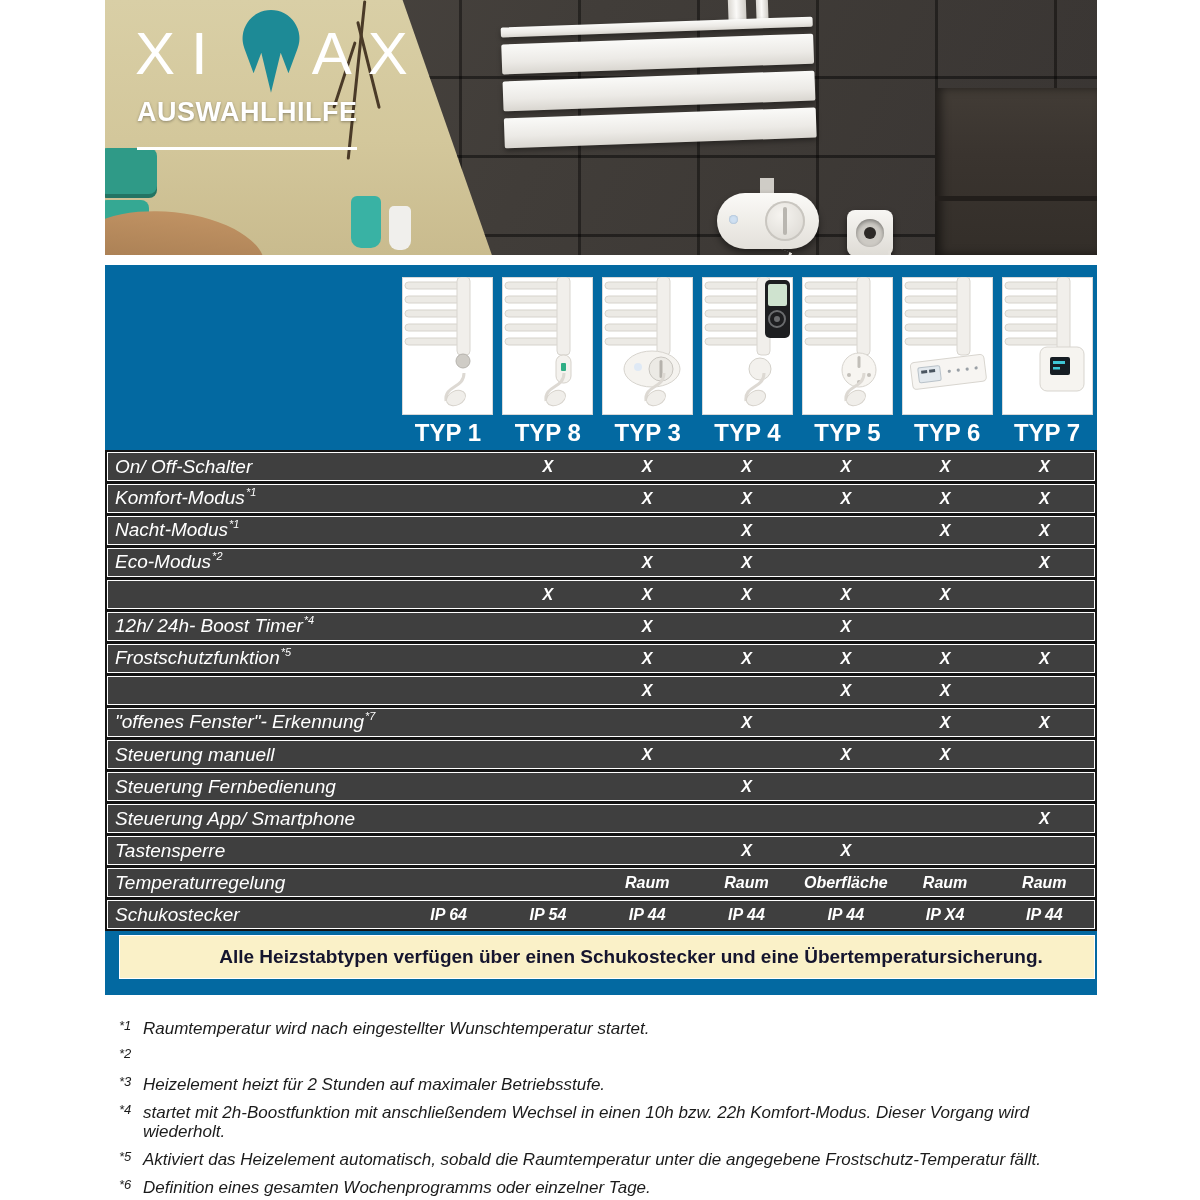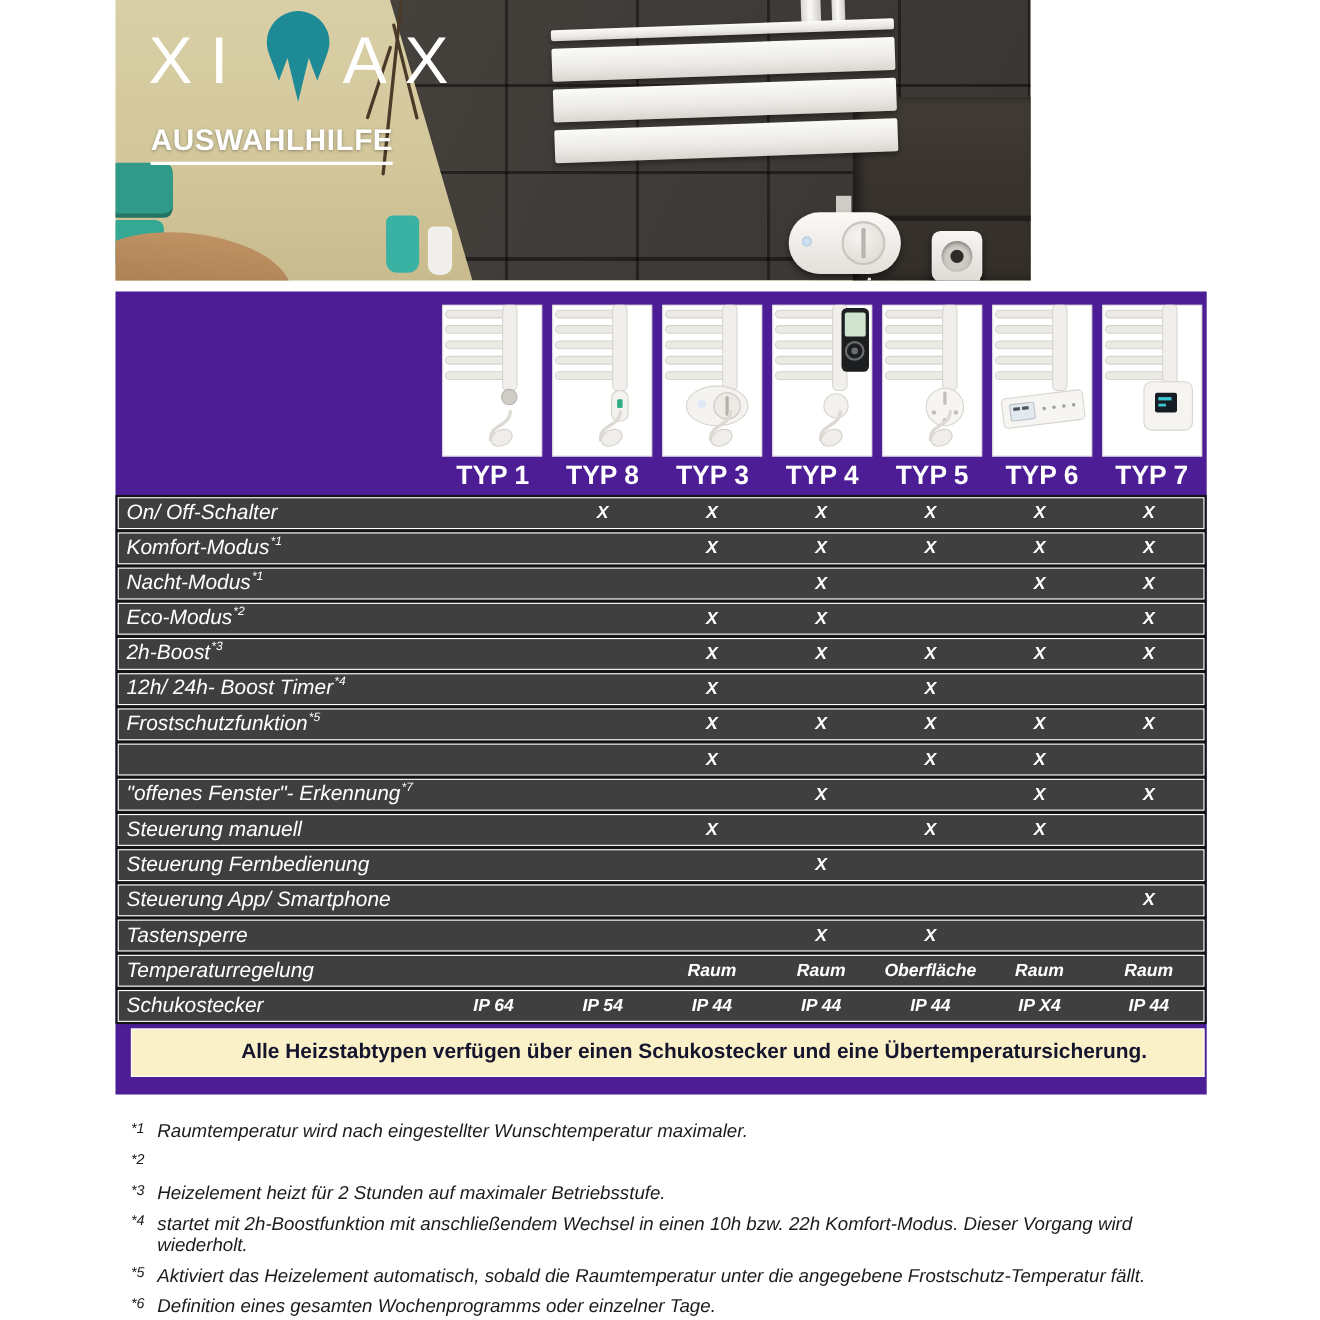--- a/index.html
+++ b/index.html
@@ -1,20 +1,20 @@
 <!DOCTYPE html>
 <html><head>
 <meta charset="utf-8">
 <style>
   html,body{margin:0;padding:0;background:#ffffff;}
   body{width:1200px;height:1200px;position:relative;font-family:"Liberation Sans",sans-serif;-webkit-font-smoothing:antialiased;}
   .page{position:absolute;left:105px;top:0;width:992px;}
 
   
-  .hero{position:relative;width:832px;height:255px;overflow:hidden;background:linear-gradient(180deg,#d9cfa6 0%,#d3c79b 55%,#c9bb8e 100%);}
+  .hero{position:relative;width:992px;height:255px;overflow:hidden;background:linear-gradient(180deg,#d9cfa6 0%,#d3c79b 55%,#c9bb8e 100%);}
   .stone-wall{position:absolute;top:0;right:0;width:100%;height:100%;
     clip-path:polygon(30% 0,100% 0,100% 100%,39% 100%);
     background:
       repeating-linear-gradient(to bottom, rgba(0,0,0,0) 0 76px, rgba(0,0,0,.45) 76px 79px),
       repeating-linear-gradient(to right, rgba(255,255,255,.03) 0 116px, rgba(0,0,0,.35) 116px 119px),
       linear-gradient(115deg,#45403b 0%,#3b3733 45%,#332f2c 100%);}
   .cabinet{position:absolute;right:0;top:88px;width:162px;height:167px;background:linear-gradient(180deg,#423c36 0%,#3a342f 40%,#332e29 100%);box-shadow:inset 6px 0 10px rgba(0,0,0,.5);}
   .cabinet-gap{position:absolute;left:0;top:108px;width:100%;height:5px;background:#221e1b;}
   .radiator{position:absolute;left:398px;top:22px;width:312px;height:140px;transform:rotate(-2deg);}
   .slat{position:relative;height:30px;margin-bottom:7px;border-radius:2px;background:linear-gradient(180deg,#fafaf8 0%,#eceae6 60%,#d9d6d0 100%);box-shadow:0 3px 5px rgba(0,0,0,.35);}
@@ -38,25 +38,25 @@
   .branch{position:absolute;background:#4a3a27;width:3px;border-radius:2px;}
   .b1{left:250px;top:0;height:160px;transform:rotate(6deg);}
   .b2{left:262px;top:20px;height:90px;transform:rotate(-14deg);}
   .b3{left:238px;top:40px;height:70px;transform:rotate(18deg);}
   .vase{position:absolute;left:246px;top:196px;width:30px;height:52px;border-radius:6px 6px 10px 10px;background:#39b2a4;}
   .vase2{position:absolute;left:284px;top:206px;width:22px;height:44px;border-radius:5px 5px 9px 9px;background:#f0efec;}
 
   .logo{position:absolute;left:30px;top:10px;display:flex;align-items:center;gap:14px;}
   .logo .lt{color:#ffffff;font-size:60px;font-weight:400;letter-spacing:16px;line-height:84px;}
   .logo .lt.right{margin-left:-6px;}
-  .hero-kicker{position:absolute;left:32px;top:112px;color:#fff;font-size:27px;font-weight:700;letter-spacing:.5px;border-bottom:3px solid #fff;padding-bottom:4px;text-shadow:0 1px 3px rgba(0,0,0,.35);}
+  .hero-kicker{position:absolute;left:32px;top:97px;color:#fff;font-size:27px;font-weight:700;letter-spacing:.5px;border-bottom:3px solid #fff;padding-bottom:19px;text-shadow:0 1px 3px rgba(0,0,0,.35);}
   .hero-title{position:absolute;left:32px;top:150px;color:#fff;font-size:34px;font-weight:700;line-height:46px;text-shadow:0 1px 4px rgba(0,0,0,.4);}
 
   
-  .table-block{margin-top:10px;background:#4c1d95;padding:12px 0 16px 0;}
+  .table-block{margin-top:10px;background:#0369a1;padding:12px 0 16px 0;}
   .grid{display:grid;grid-template-columns:293px repeat(7,1fr);}
   .head-grid{width:100%;}
   .prod-cell{display:flex;flex-direction:column;align-items:center;}
   .prod-img{width:91px;height:138px;background:#ffffff;box-shadow:0 0 0 1px #d9d9d9 inset;}
   .typ-label{margin-top:3px;height:30px;display:flex;align-items:center;color:#fff;font-size:24px;font-weight:700;}
   .rows{margin-top:2px;background:#141414;padding:2px;display:flex;flex-direction:column;gap:3px;font-style:italic;}
   .row{border:1px solid #ffffff;background:#3f3f3f;height:27px;display:grid;grid-template-columns:291px repeat(7,1fr);align-items:center;}
   .row-label{color:#fff;font-size:19px;padding-left:7px;white-space:nowrap;}
   .row-label sup{font-size:11px;position:relative;top:-1px;left:1px;}
   .cell{text-align:center;color:#fff;font-size:16px;font-weight:700;}
@@ -294,21 +294,20 @@
           <div class="row-label">Eco-Modus<sup>*2</sup></div>
           <div class="cell"></div>
           <div class="cell"></div>
           <div class="cell">X</div>
           <div class="cell">X</div>
           <div class="cell"></div>
           <div class="cell"></div>
           <div class="cell">X</div>
         </div>
         <div class="row">
-          <div class="row-label">2h-Boost<sup>*3</sup></div>
           <div class="cell"></div>
           <div class="cell"></div>
           <div class="cell">X</div>
           <div class="cell">X</div>
           <div class="cell">X</div>
           <div class="cell">X</div>
           <div class="cell">X</div>
         </div>
         <div class="row">
           <div class="row-label">12h/ 24h- Boost Timer<sup>*4</sup></div>
@@ -412,21 +411,21 @@
       </div>
     <div class="banner">
       <span>Alle Heizstabtypen verfügen über einen Schukostecker und eine Übertemperatursicherung.</span>
     </div>
   </div>
 
   <div class="footnotes">
 
   <div class="fn">
         <span class="marker">*1</span>
-        <span>Raumtemperatur wird nach eingestellter Wunschtemperatur maximaler.</span>
+        <span>Raumtemperatur wird nach eingestellter Wunschtemperatur startet.</span>
       </div>
       <div class="fn">
         <span class="marker">*2</span>
       </div>
       <div class="fn">
         <span class="marker">*3</span>
         <span>Heizelement heizt für 2 Stunden auf maximaler Betriebsstufe.</span>
       </div>
       <div class="fn">
         <span class="marker">*4</span>

